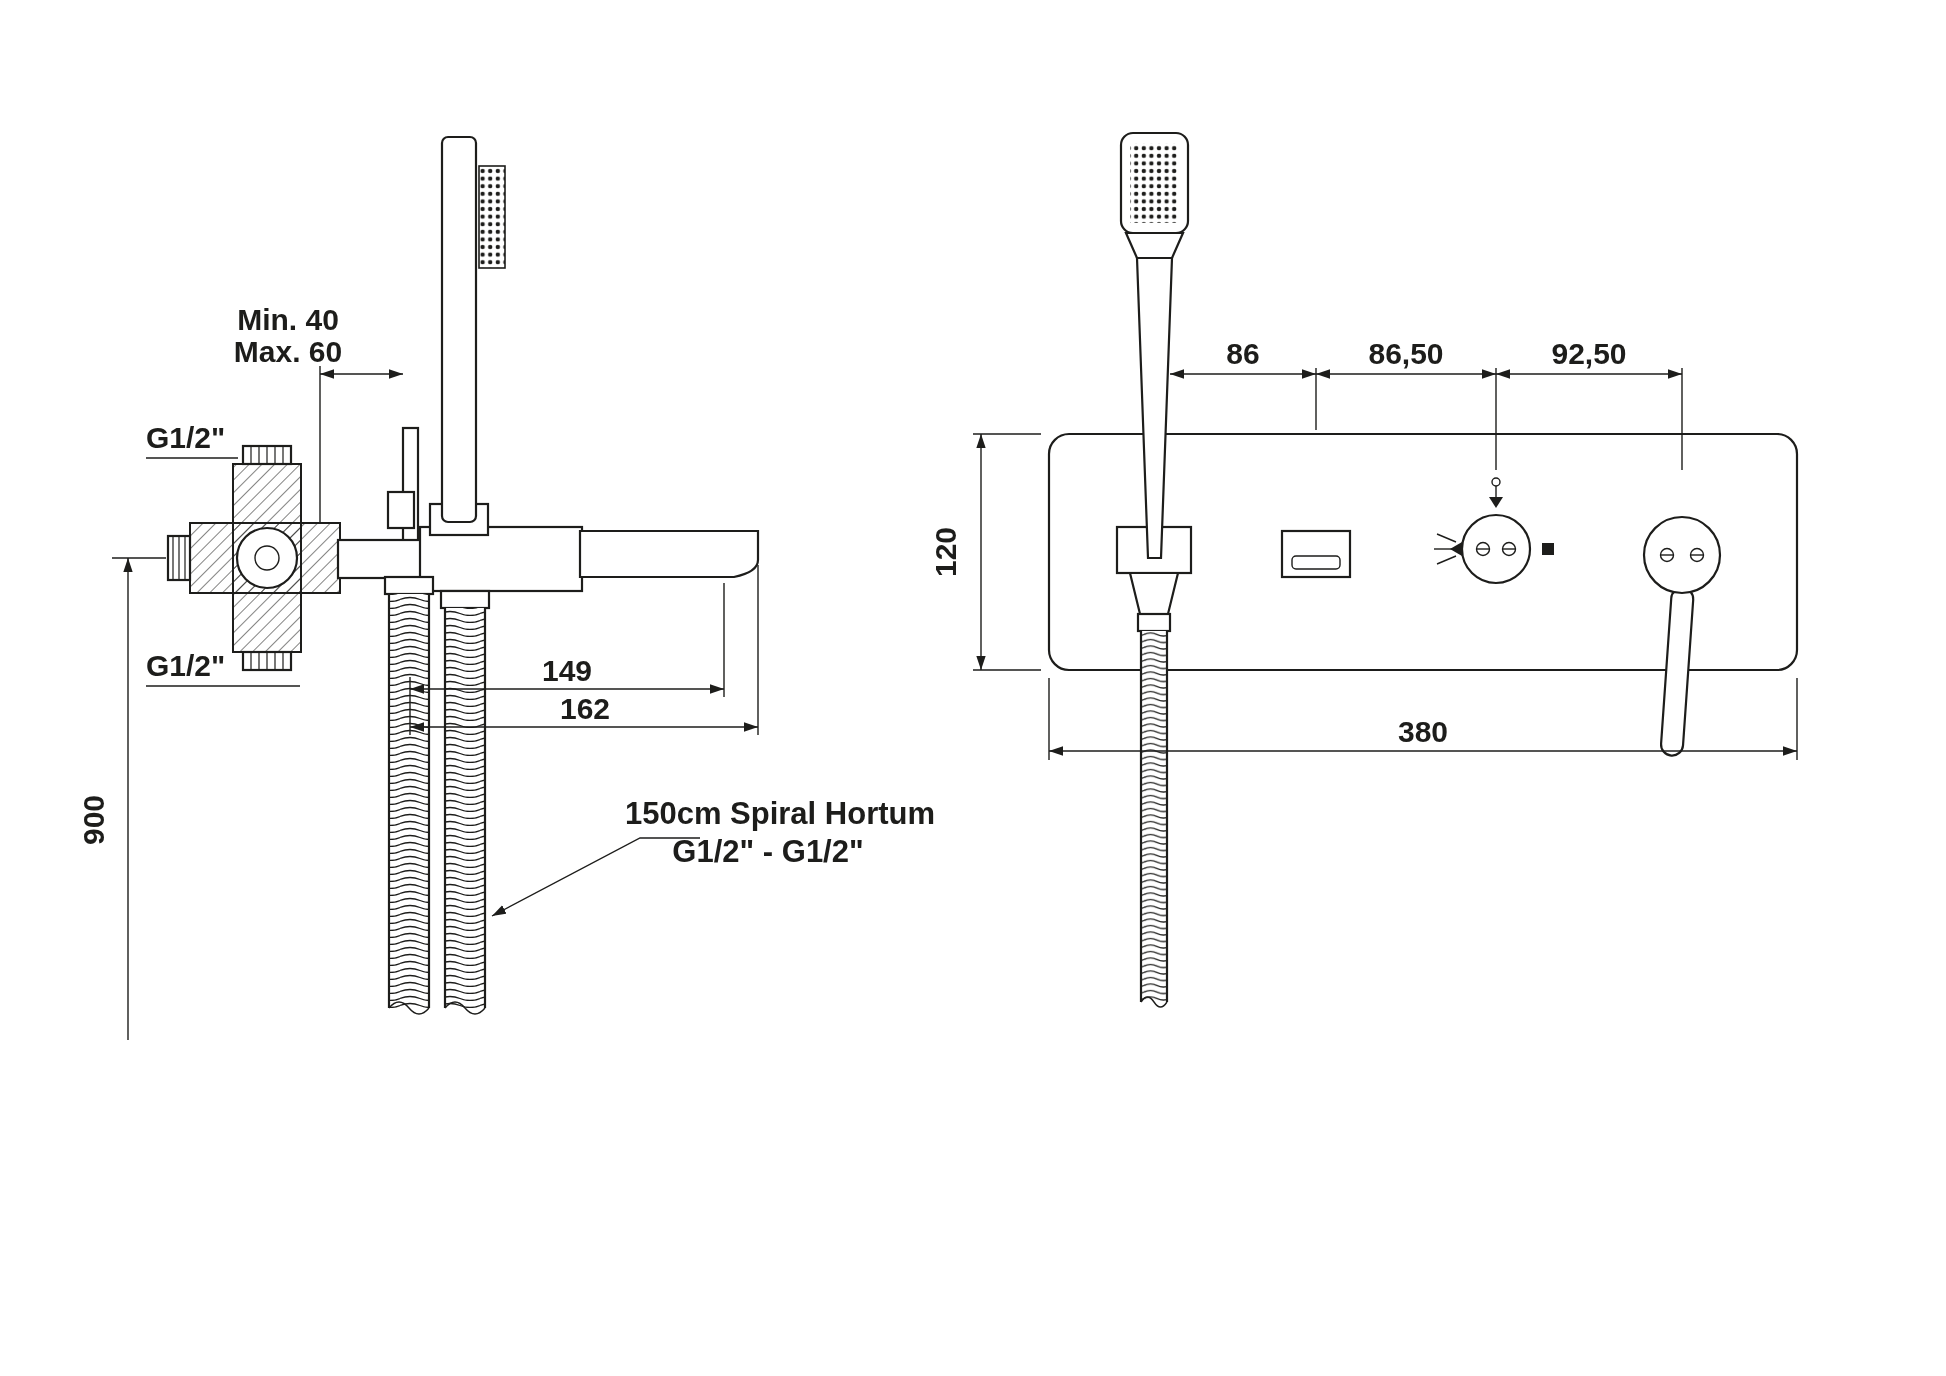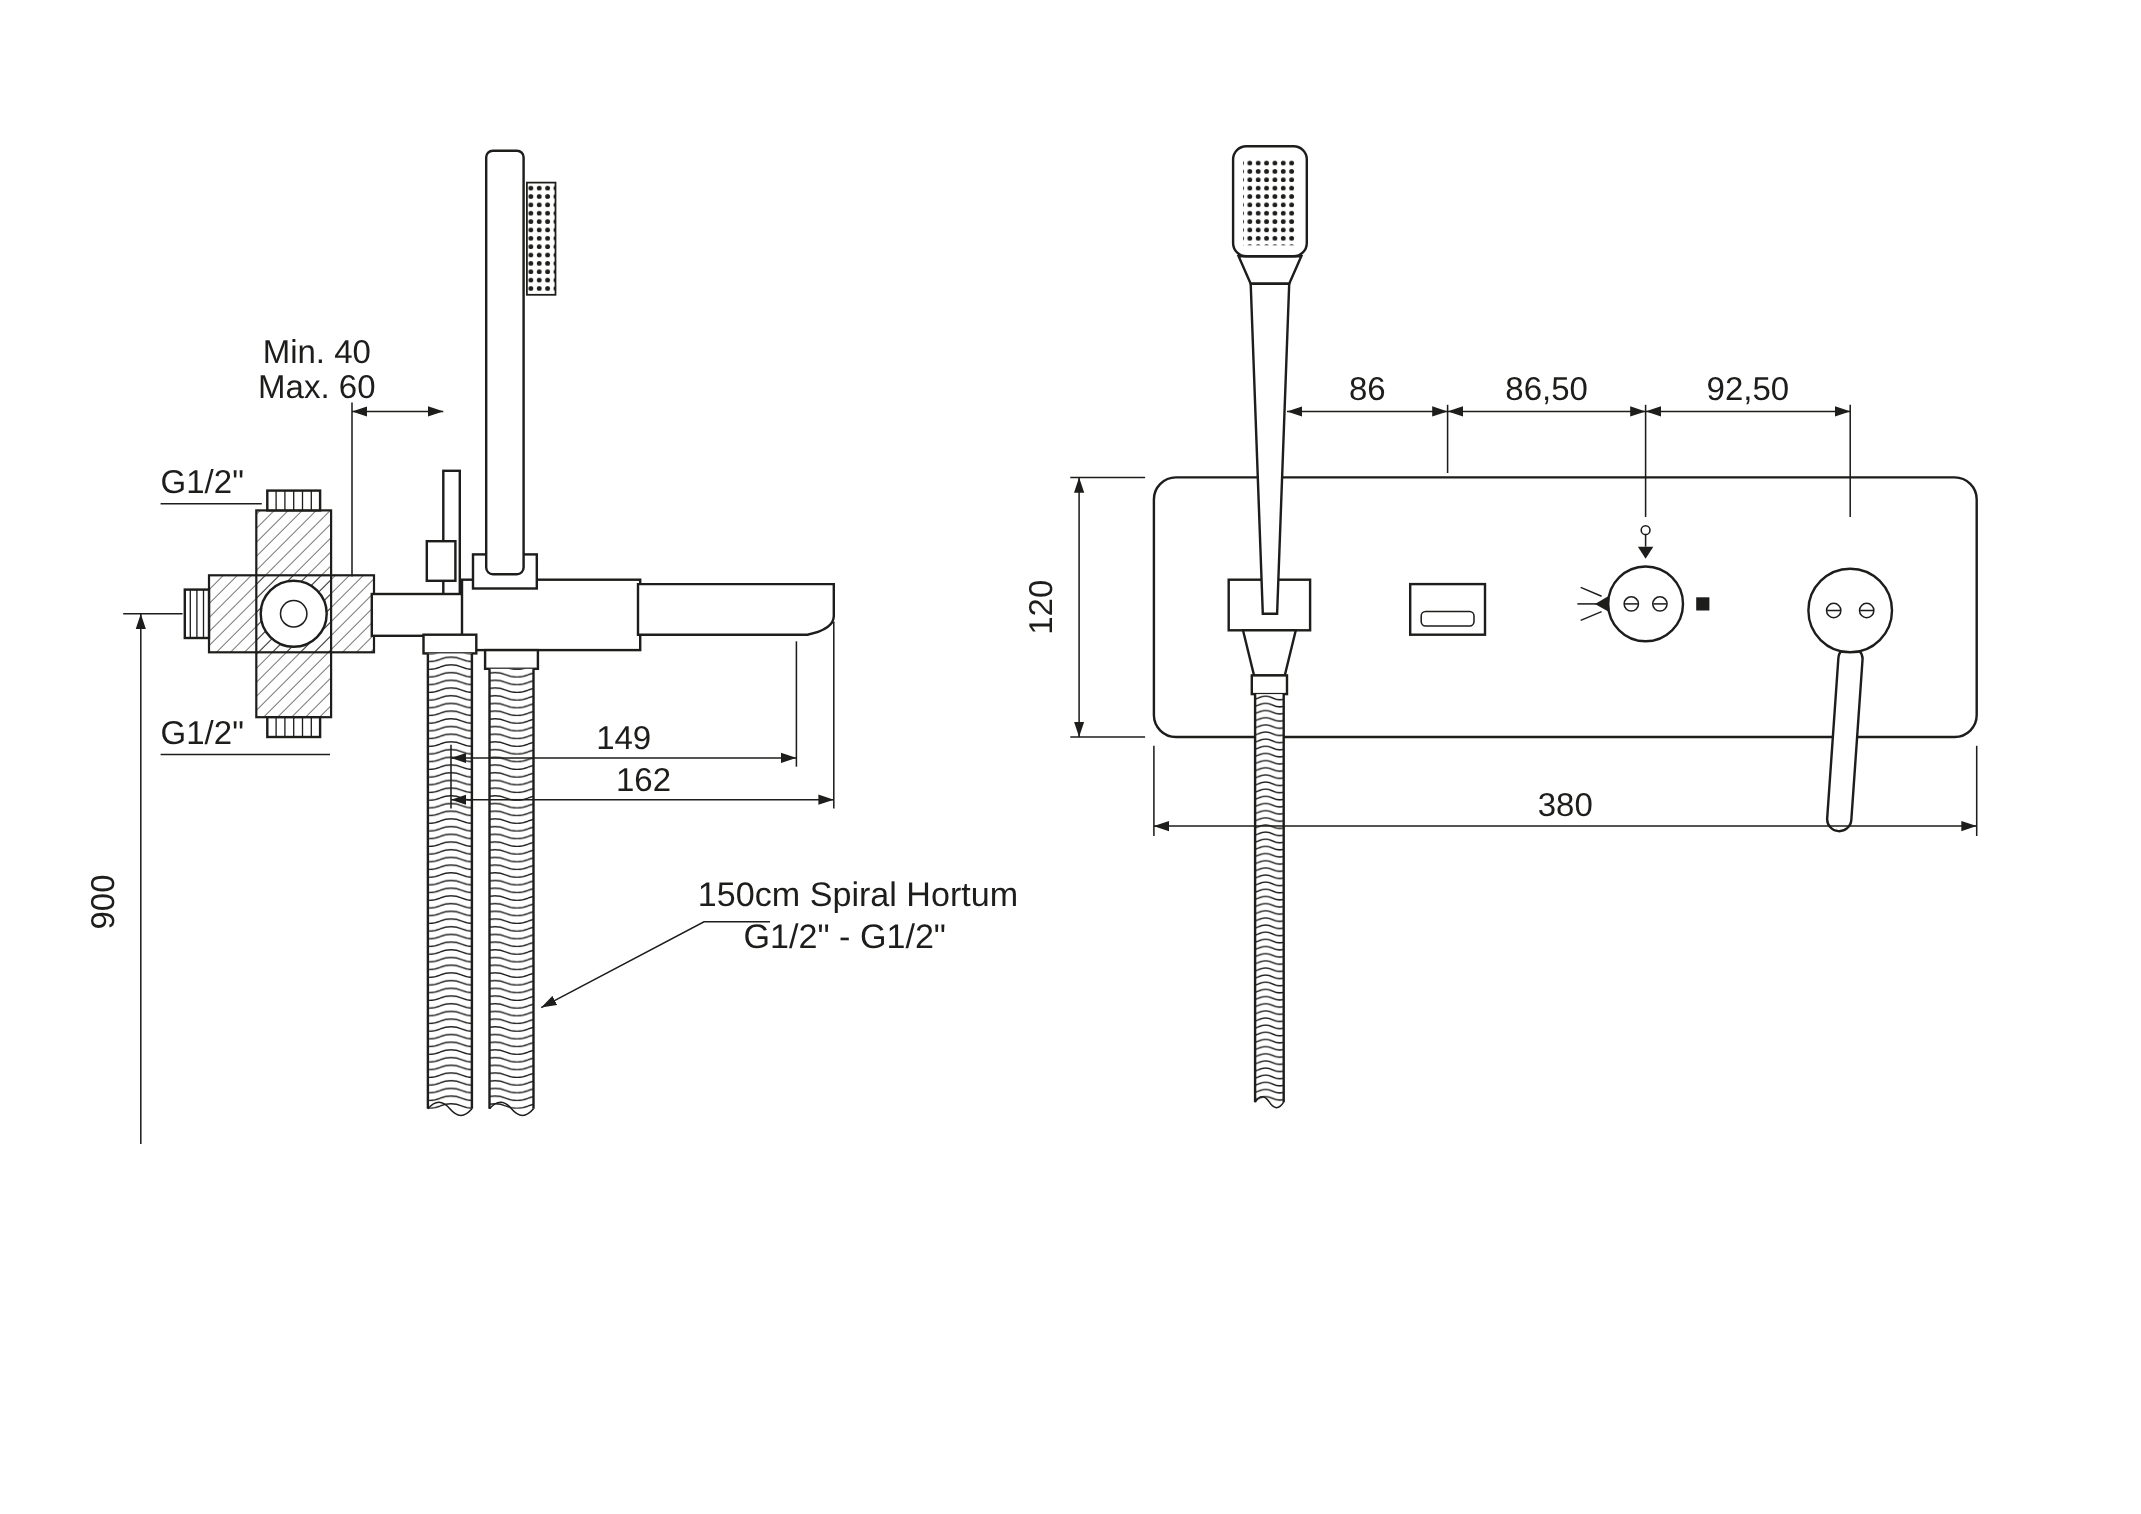--- a/index.html
+++ b/index.html
@@ -1,16 +1,16 @@
 <!DOCTYPE html>
 <html><head>
 <meta charset="utf-8">
 <style>
   html,body{margin:0;padding:0;background:#ffffff;}
-  .canvas{width:1946px;height:1040px;background:#ffffff;position:relative;overflow:hidden;}
+  .canvas{width:1946px;height:1040px;background:#ffffff;position:relative;overflow:hidden;font-weight:bold;}
   svg{display:block;}
   svg text{font-family:"Liberation Sans",sans-serif;font-size:30px;fill:#1d1d1b;}
   svg text.note-text{font-size:31px;}
   .ln{stroke:#1d1d1b;stroke-width:2.2;fill:none;}
   .lnf{stroke:#1d1d1b;stroke-width:2.2;fill:#ffffff;}
   .thin{stroke:#1d1d1b;stroke-width:1.4;fill:none;}
   .dim{stroke:#1d1d1b;stroke-width:1.4;fill:none;}
   .tick{stroke:#1d1d1b;stroke-width:1.2;fill:none;}
 </style>
 </head>

